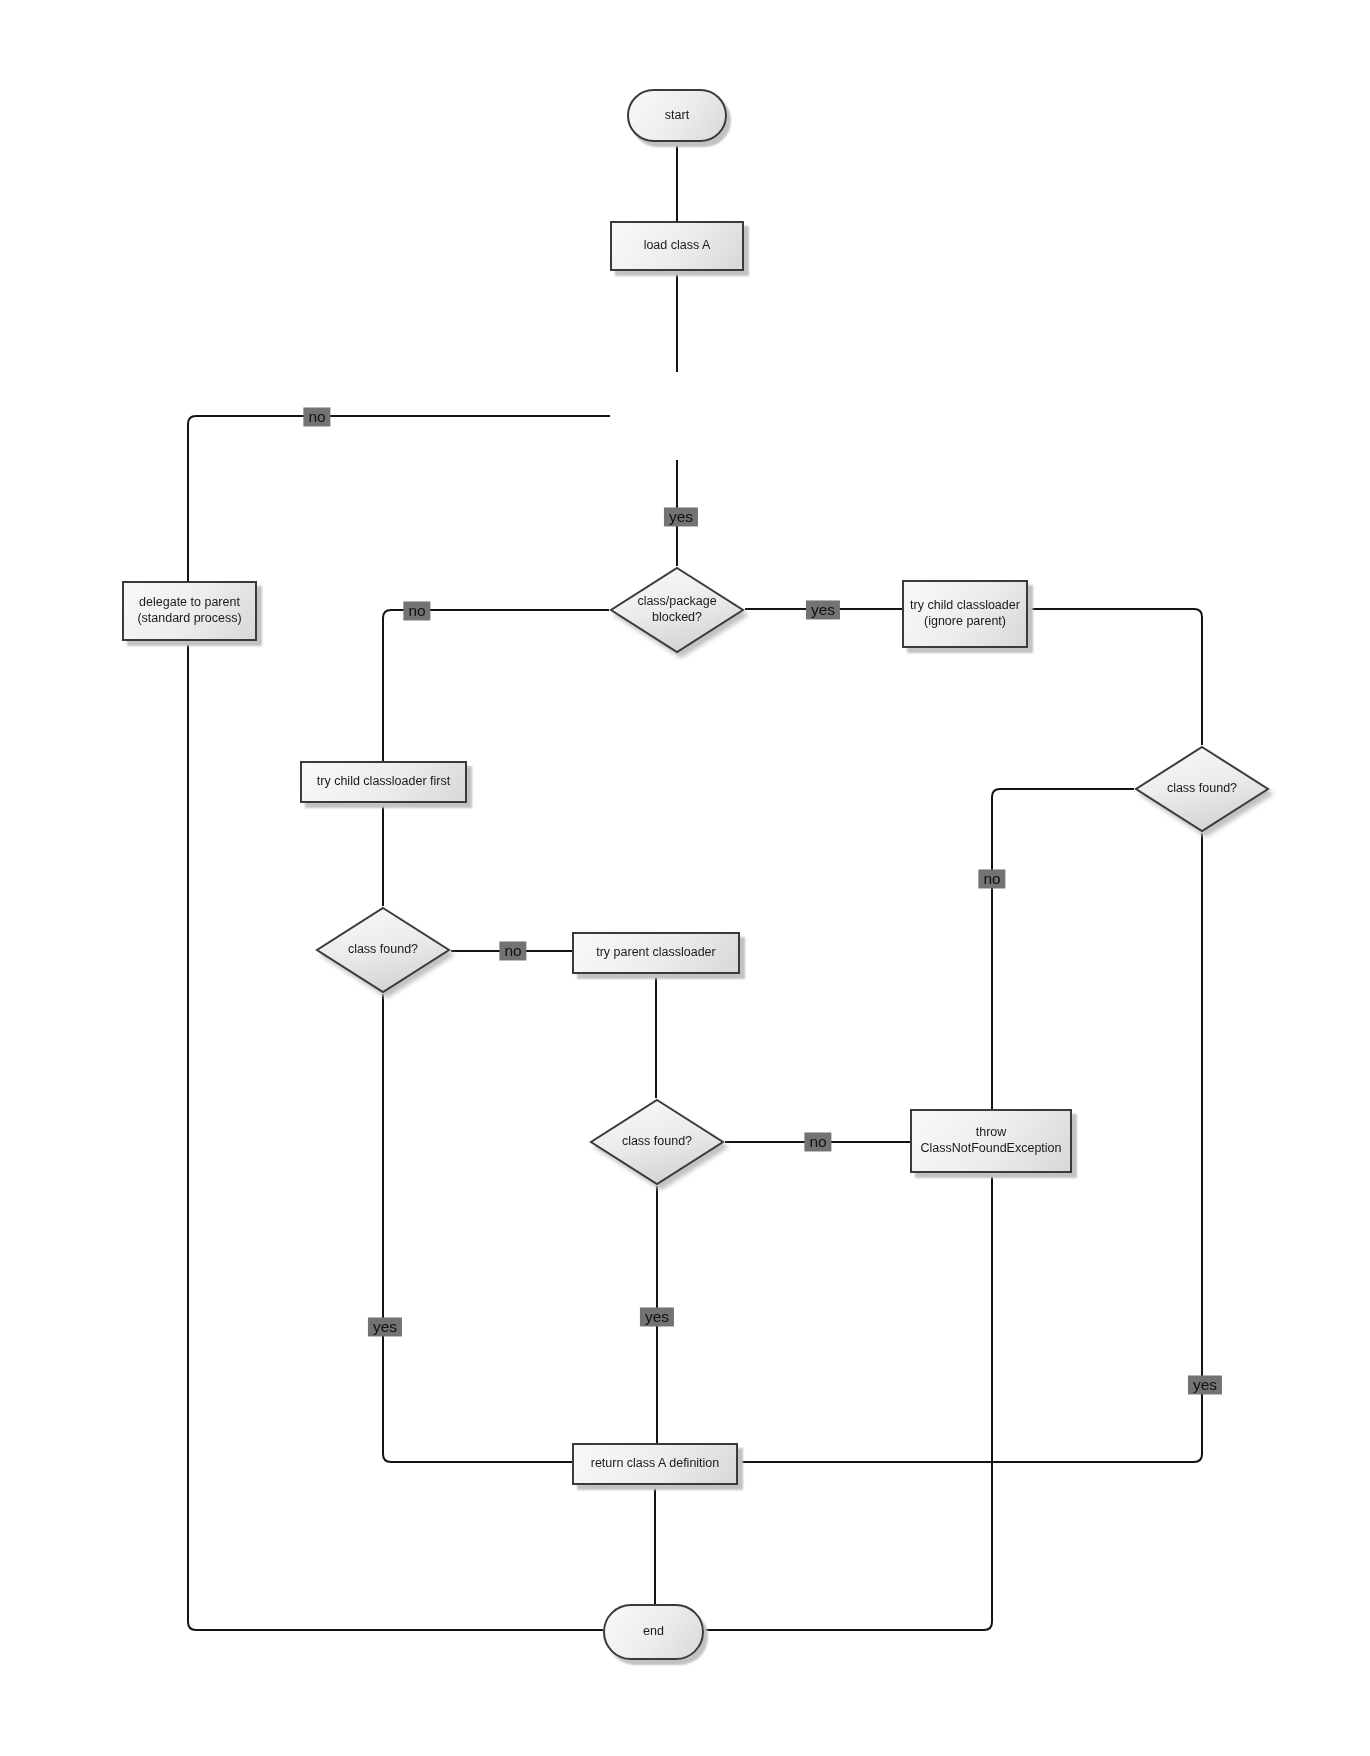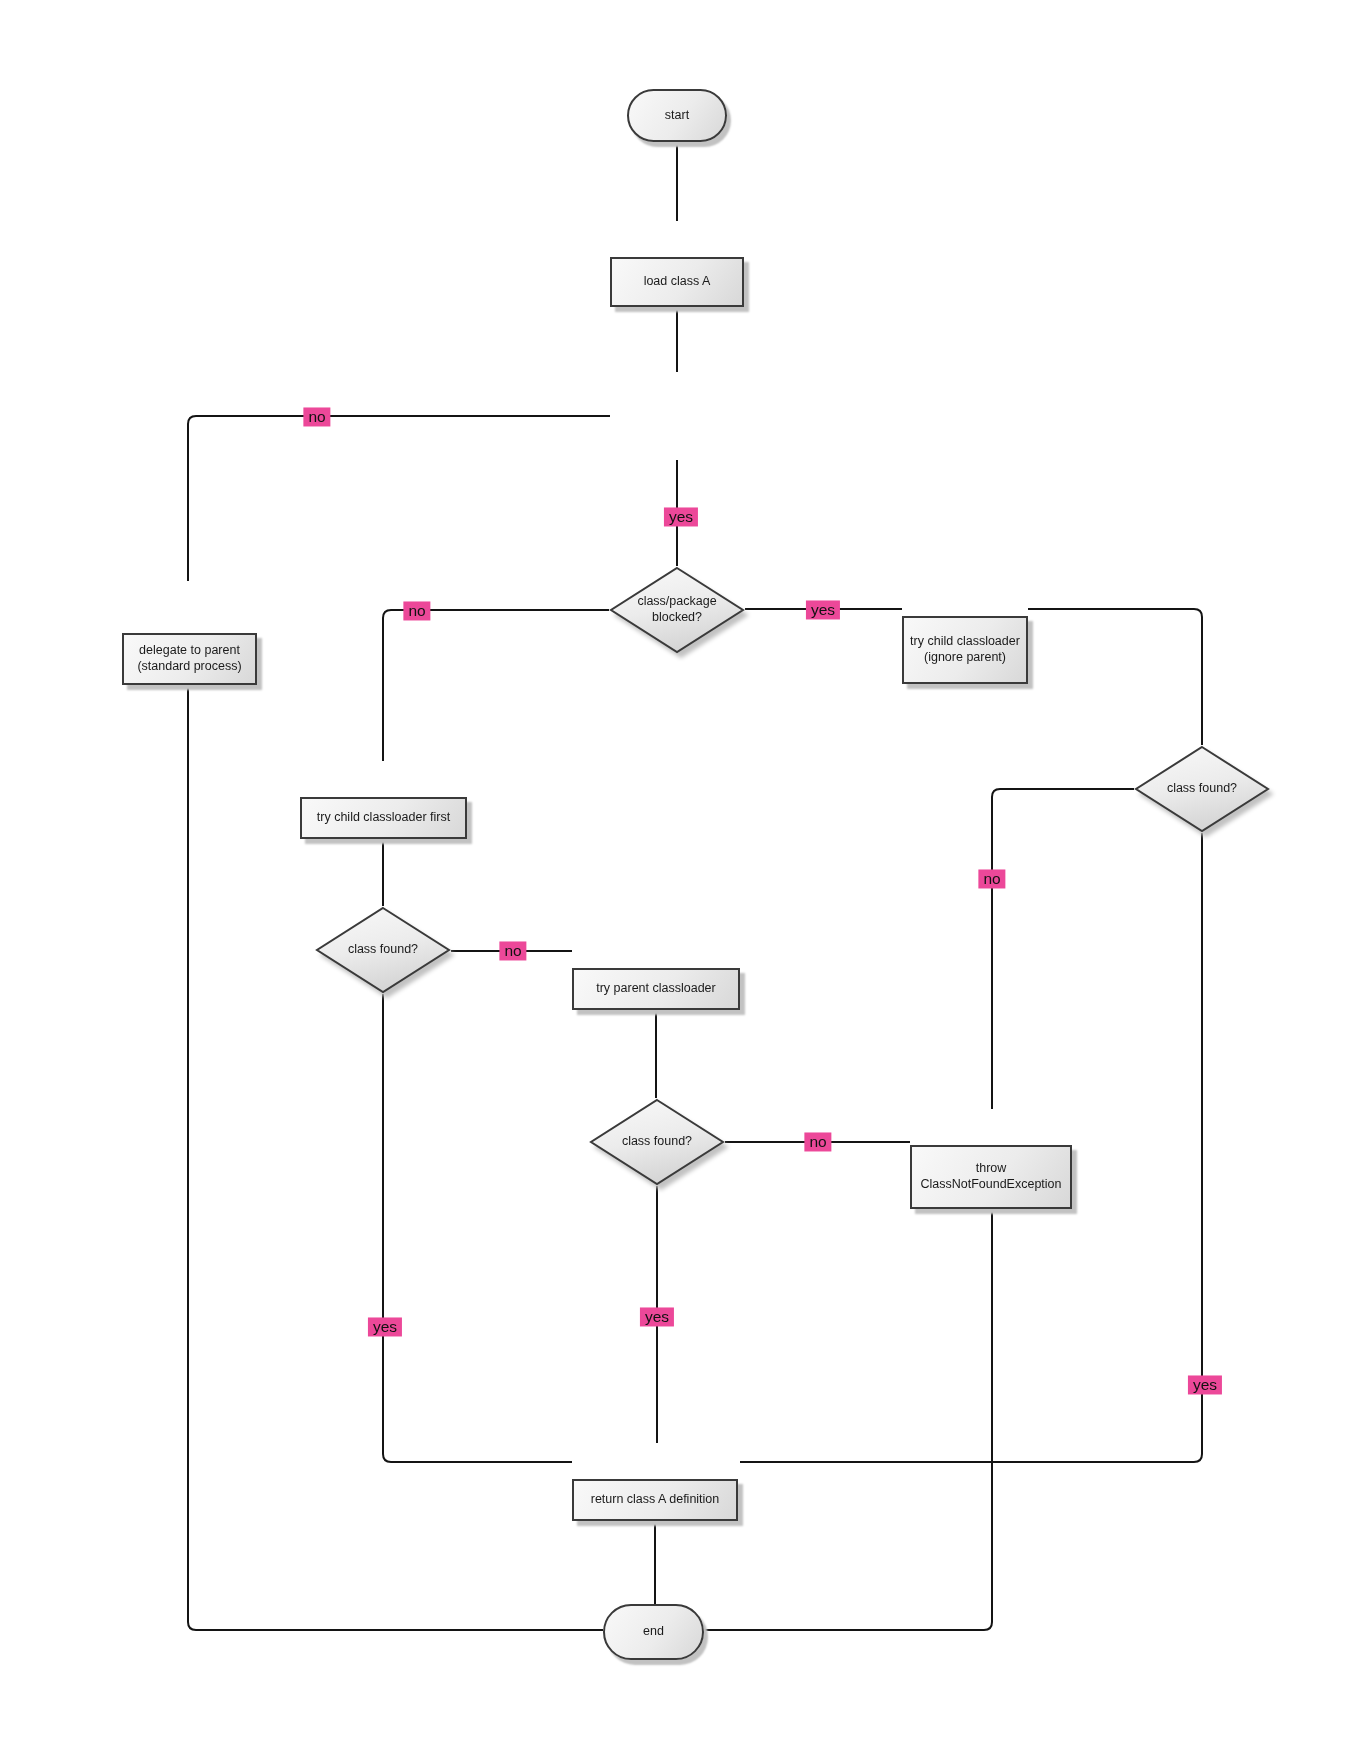--- a/index.html
+++ b/index.html
@@ -39,21 +39,20 @@
     box-sizing: border-box;
   }
   .node .nlabel {
     display: block;
     padding: 0 6px;
   }
   .rect {
     background: linear-gradient(125deg, #f9f9f9 0%, #ececec 55%, #d8d8d8 100%);
     border: 2px solid #3a3a3a;
     box-shadow: 5px 5px 2px #c2c2c2;
-    margin-top: 36px;
   }
   .stadium {
     background: linear-gradient(125deg, #f9f9f9 0%, #ececec 55%, #d8d8d8 100%);
     border: 2px solid #3a3a3a;
     border-radius: 28px;
     box-shadow: 4px 5px 2px #c2c2c2;
   }
   .diamond {
     background: transparent;
     border: none;
@@ -71,21 +70,21 @@
     stroke-width: 2;
     filter: drop-shadow(4px 5px 2px #c2c2c2);
   }
   .diamond .nlabel {
     position: relative;
     width: 80%;
   }
   .elabel {
     position: absolute;
     transform: translate(-50%, -50%);
-    background: #ec4899;
+    background: #737373;
     padding: 1px 5px;
     font-size: 15.5px;
     line-height: 1.1;
     color: #111111;
     white-space: nowrap;
   }
 </style>
 </head>
 <body>
 
@@ -121,21 +120,21 @@
 
   <div class="node stadium" style="left:627px;top:89px;width:100px;height:53px">
     <span class="nlabel">start</span>
   </div>
 
   <div class="node rect" style="left:610px;top:221px;width:134px;height:50px">
     <span class="nlabel">load class A</span>
   </div>
 
 
-  <div class="node rect" style="left:122px;top:597px;width:135px;height:52px">
+  <div class="node rect" style="left:122px;top:581px;width:135px;height:60px">
     <span class="nlabel">delegate to parent (standard process)</span>
   </div>
 
   <div class="node diamond" style="left:609px;top:566px;width:136px;height:88px">
     <svg viewBox="0 0 136 88" preserveAspectRatio="none">
       <polygon points="68,2 134,44 68,86 2,44"></polygon>
     </svg>
     <span class="nlabel">class/package blocked?</span>
   </div>
 

